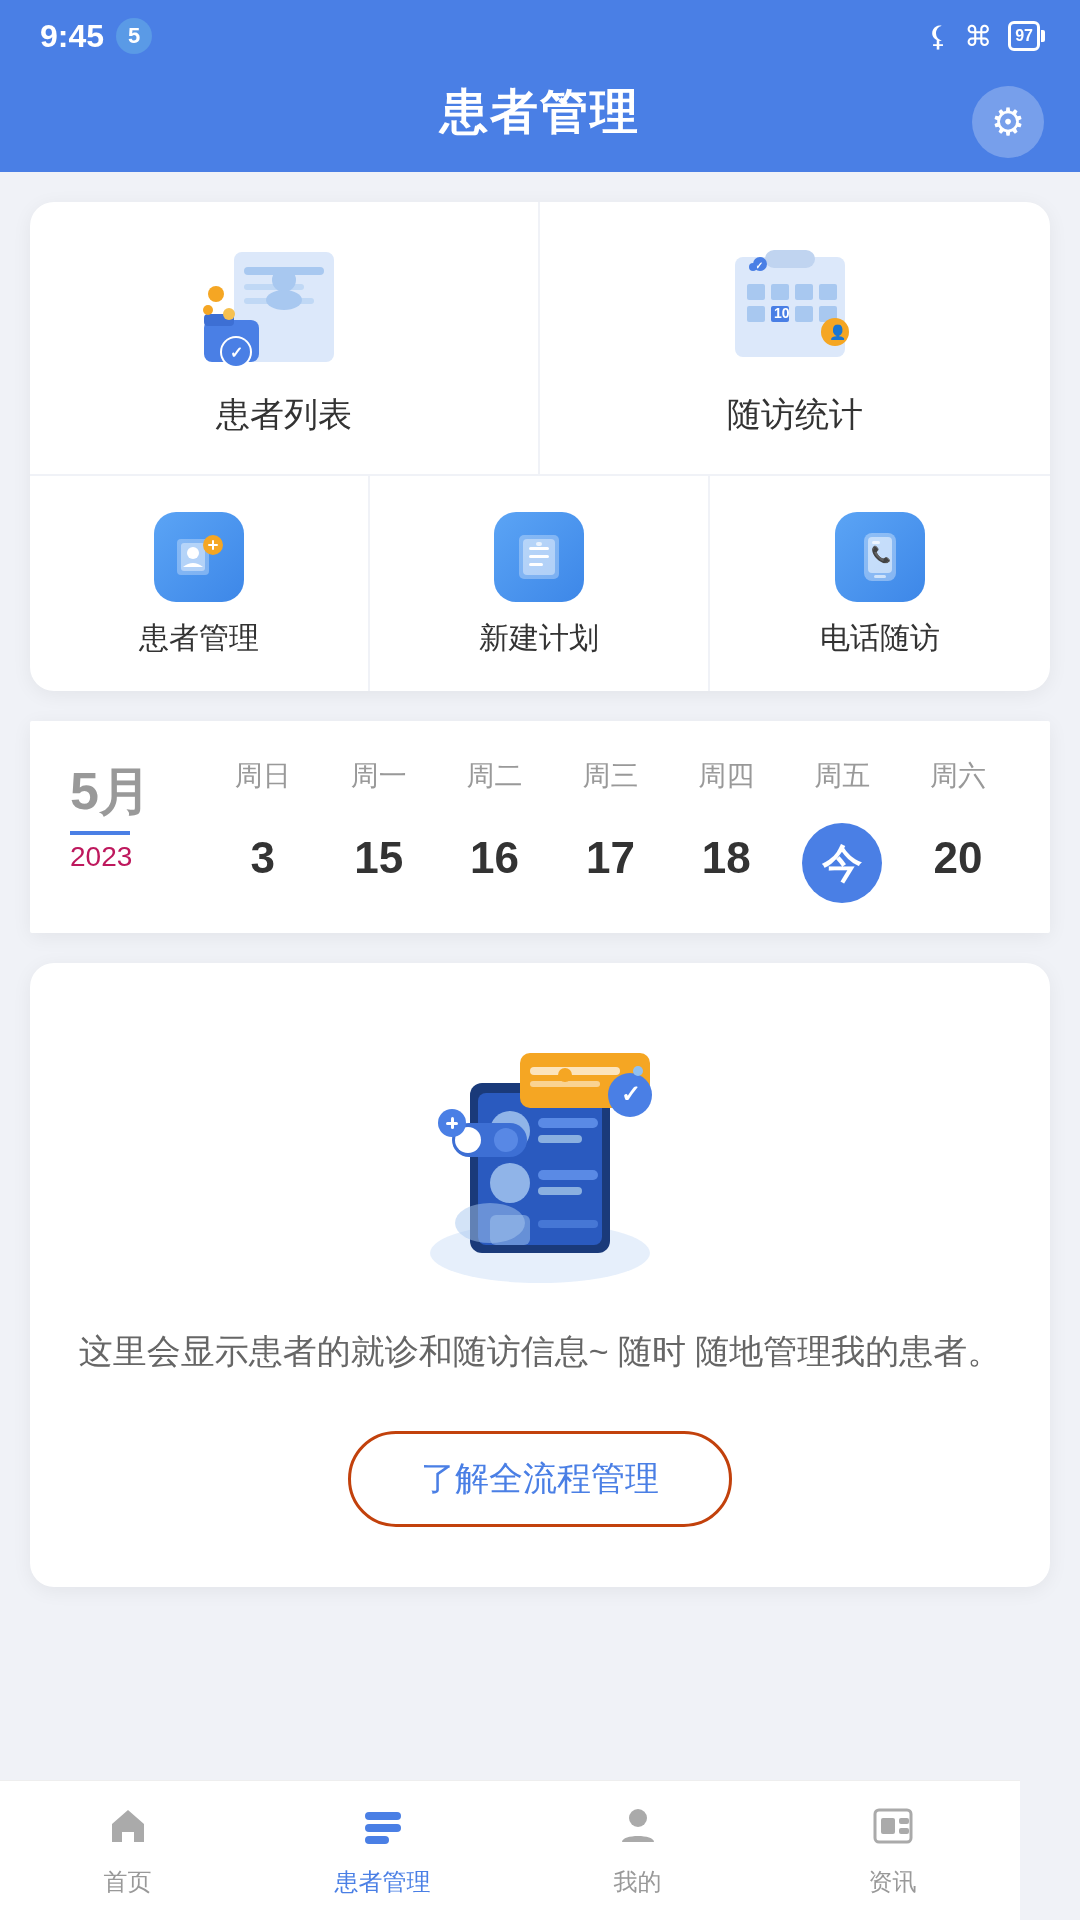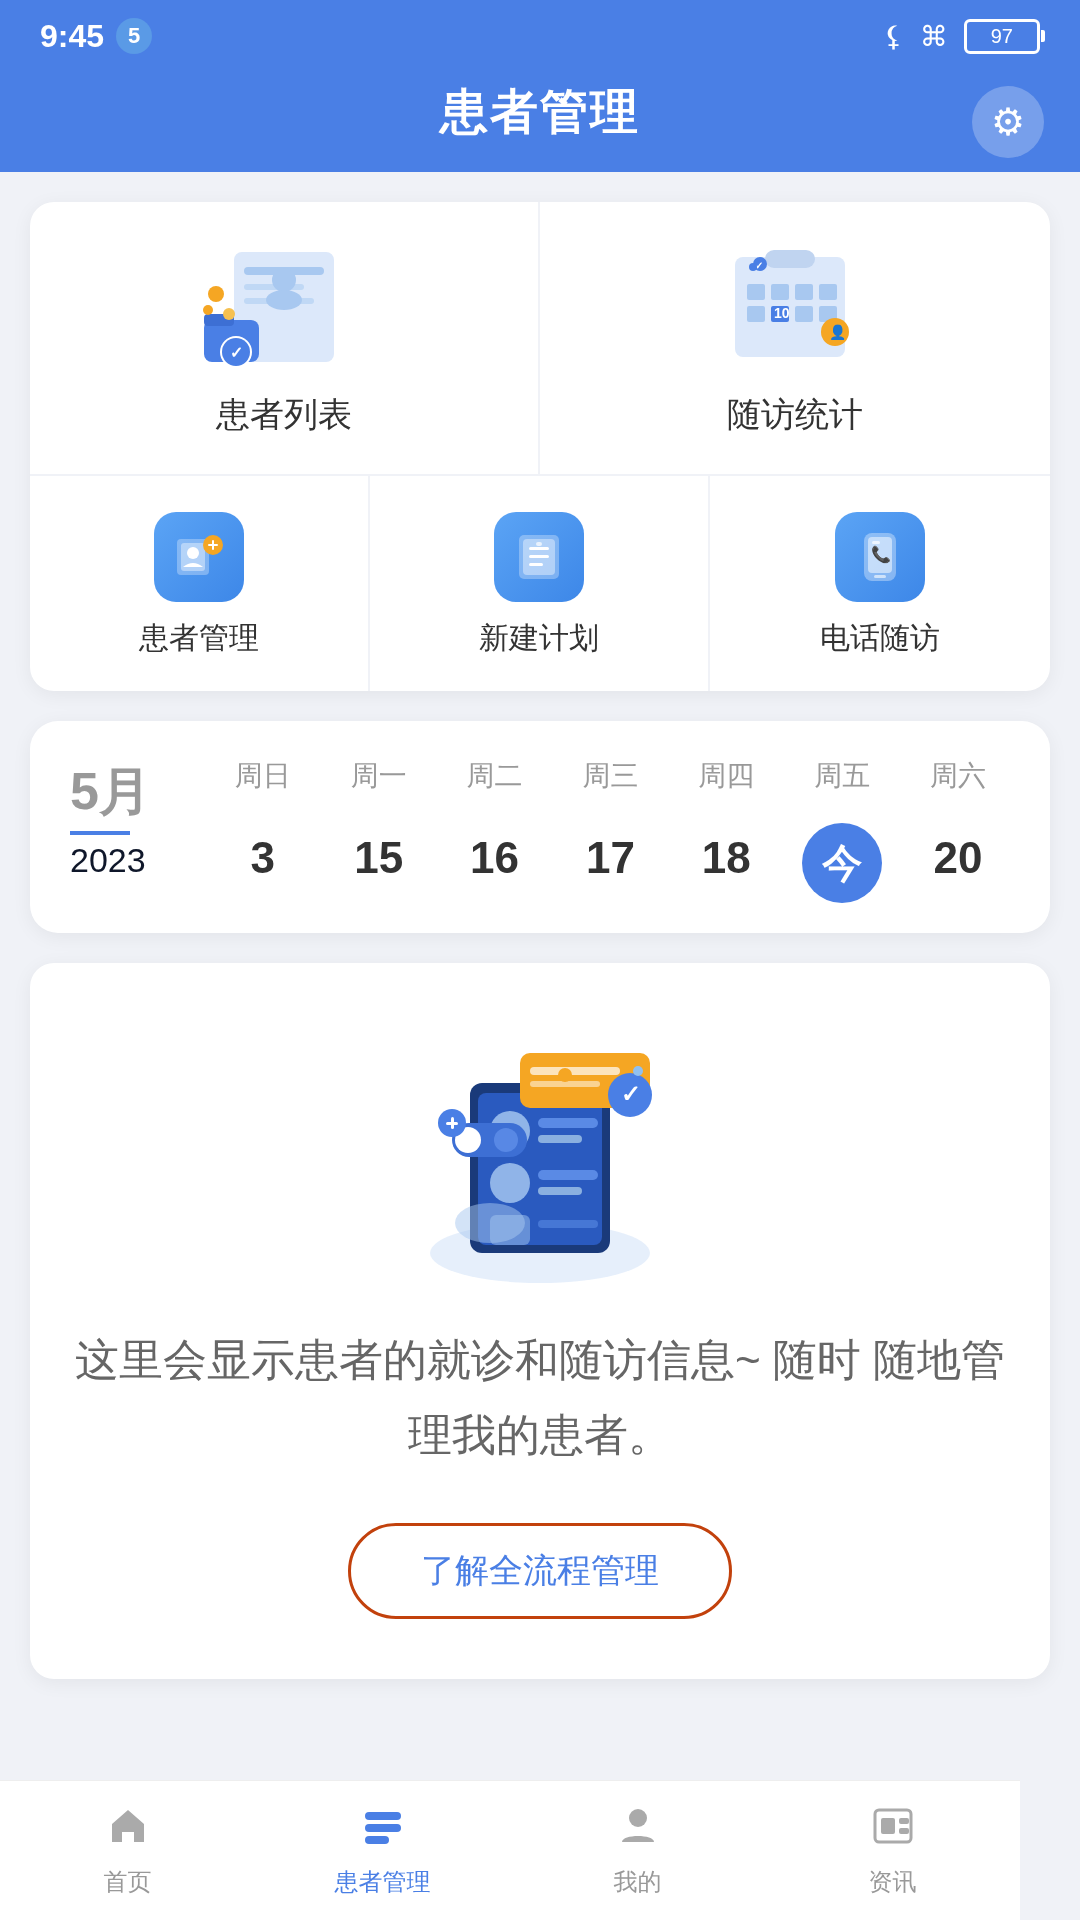--- a/index.html
+++ b/index.html
@@ -42,23 +42,23 @@
     }
     .status-right {
       display: flex;
       align-items: center;
       gap: 16px;
       font-size: 28px;
     }
     .battery-box {
       border: 3px solid white;
       border-radius: 6px;
-      padding: 3px 24px;
-      font-size: 20px;
-      font-weight: 400;
+      padding: 3px 4px;
+      font-size: 16px;
+      font-weight: 700;
       position: relative;
     }
     .battery-box::after {
       content: '';
       position: absolute;
       right: -8px;
       top: 50%;
       transform: translateY(-50%);
       width: 4px;
       height: 12px;
@@ -191,21 +191,21 @@
       align-items: center;
       justify-content: center;
       font-size: 50px;
       color: white;
     }
 
     
     .calendar-section {
       margin: 30px 30px 0;
       background: white;
-      border-radius: 28px;
+      border-radius: 2px;
       padding: 36px 40px 30px;
       box-shadow: 0 4px 20px rgba(0,0,0,0.06);
     }
     .calendar-header {
       display: flex;
       align-items: flex-start;
       gap: 0;
     }
     .month-label {
       display: flex;
@@ -217,22 +217,22 @@
       font-weight: 700;
       color: #999;
     }
     .month-underline {
       width: 60px;
       height: 4px;
       background: #4a7fe5;
       margin: 4px 0 6px;
     }
     .year-text {
-      font-size: 34px;
-      color: #0f172a;
+      font-size: 28px;
+      color: #be185d;
     }
 
     .week-grid {
       flex: 1;
       display: grid;
       grid-template-columns: repeat(7, 1fr);
       gap: 12px;
     }
     .week-header {
       text-align: center;
@@ -270,21 +270,21 @@
       text-align: center;
       box-shadow: 0 4px 20px rgba(0,0,0,0.06);
     }
     .empty-illustration {
       width: 300px;
       height: 260px;
       margin: 0 auto 40px;
       position: relative;
     }
     .empty-text {
-      font-size: 44px;
+      font-size: 34px;
       color: #666;
       line-height: 1.7;
       margin-bottom: 50px;
     }
     .learn-btn {
       display: inline-block;
       border: 3px solid #c2410c;
       border-radius: 60px;
       padding: 22px 70px;
       font-size: 34px;

